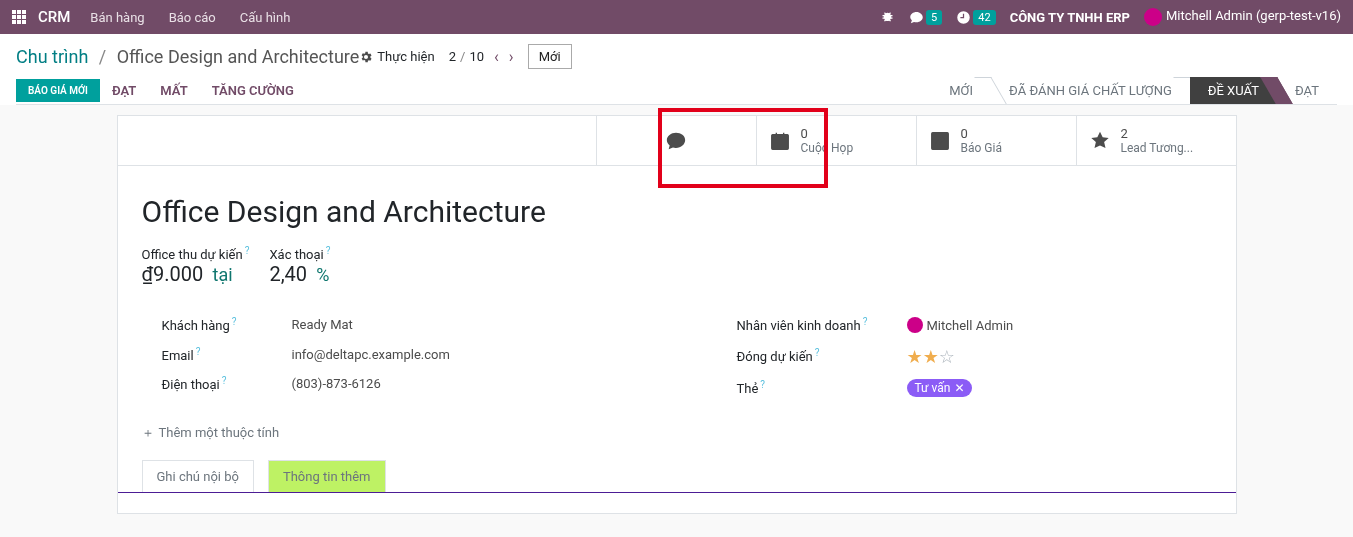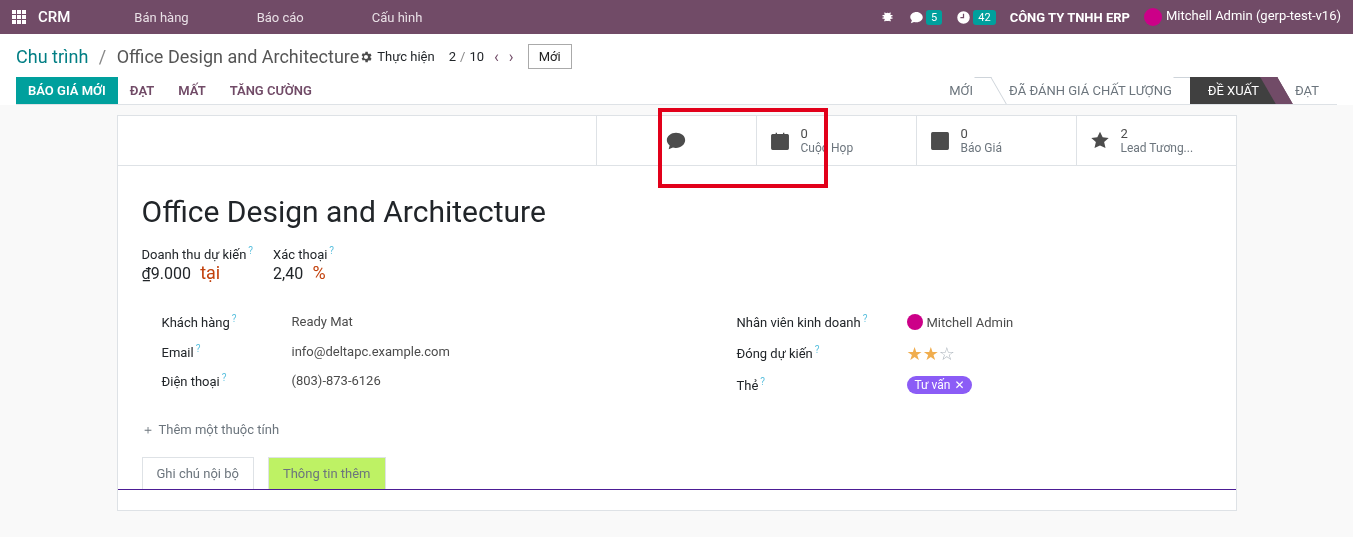--- a/index.html
+++ b/index.html
@@ -3,21 +3,21 @@
 <meta charset="utf-8">
 <style>
 * { box-sizing: border-box; margin: 0; padding: 0; font-family: -apple-system, BlinkMacSystemFont, "Segoe UI", Roboto, sans-serif; }
 body { background: #f9f9f9; font-size: 13px; color: #4c4c4c; }
 
 
 .topnav { background: #714b67; height: 34px; display: flex; align-items: center; padding: 0 12px; color: #fff; }
 .apps-icon { width: 14px; height: 14px; display: grid; grid-template: repeat(3,1fr)/repeat(3,1fr); gap: 1px; margin-right: 12px; }
 .apps-icon span { background: #fff; }
 .brand { font-weight: 500; font-size: 15px; margin-right: 20px; }
-.nav-link { color: #e9e0e6; font-size: 13px; margin-right: 24px; cursor: pointer; margin-left: 44px; }
+.nav-link { color: #e9e0e6; font-size: 13px; margin-right: 24px; cursor: pointer; }
 .topnav-right { margin-left: auto; display: flex; align-items: center; gap: 14px; }
 .badge-pill { background: #00a09d; color: #fff; font-size: 11px; padding: 1px 5px; border-radius: 3px; margin-left: 2px; }
 .company-name { font-size: 13px; font-weight: bold; }
 .avatar-small { width: 18px; height: 18px; border-radius: 50%; background: #c08; display: inline-block; vertical-align: middle; margin-right: 4px; }
 .icon-svg { width: 15px; height: 15px; fill: #fff; }
 
 
 .controlbar { background: #fff; padding: 10px 16px 0 16px; }
 .crumb-row { display: flex; align-items: center; justify-content: flex-start; margin-bottom: 8px; }
 .crumbs { font-size: 18px; color: #212529; }
@@ -25,21 +25,21 @@
 .crumb-sep { color: #888; margin: 0 6px; }
 .crumb-current { color: #555; }
 .cr-right { display: flex; align-items: center; gap: 14px; color: #212529; font-size: 13px; }
 .gear-lbl { display: flex; align-items: center; gap: 4px; cursor: pointer; }
 .pager { display: flex; align-items: center; gap: 10px; }
 .pg-arrow { color: #714b67; cursor: pointer; font-size: 16px; }
 .btn-new { border: 1px solid #aaa; background: #fff; color: #222; padding: 4px 10px; font-size: 13px; cursor: pointer; }
 
 
 .statusrow { display: flex; align-items: center; border-bottom: 1px solid #dee2e6; }
-.btn-primary { background: #00a09d; color: #fff; border: none; padding: 6px 12px; font-size: 13px; font-weight: 600; cursor: pointer; }
+.btn-primary { background: #00a09d; color: #fff; border: none; padding: 6px 12px; font-size: 10px; font-weight: 600; cursor: pointer; }
 .status-action { color: #714b67; font-weight: 600; font-size: 13px; padding: 6px 12px; cursor: pointer; }
 .stage-bar { margin-left: auto; display: flex; align-items: center; }
 .stage { position: relative; padding: 6px 18px; font-size: 13px; color: #6c757d; cursor: pointer; }
 .stage::after { content: ""; position: absolute; right: -8px; top: 0; bottom: 0; width: 16px; border-right: 1px solid #ced4da; border-top: 1px solid #ced4da; transform: skewX(30deg); }
 .stage.last::after { display:none; }
 .stage.active { background: #404040; color: #fff; }
 .stage.active::after { border-color: #714b67; background: #714b67; }
 
 
 .sheet-wrap { display:flex; justify-content:center; padding-top: 10px; }
@@ -52,24 +52,24 @@
 .stat-icon { width: 22px; height: 22px; fill: #4c4c4c; }
 .red-box { position: absolute; border: 4px solid #e2001a; top: -8px; left: 540px; width: 170px; height: 80px; pointer-events: none; }
 
 .title { font-size: 30px; font-weight: 400; color: #212529; padding: 28px 24px 6px 24px; }
 .fieldgrid { display:flex; padding: 10px 24px; gap: 80px; }
 .col { flex:1; }
 .field-row { display: flex; align-items: center; margin-bottom: 12px; font-size: 13px; padding-left: 20px; }
 .field-label { width: 130px; color: #212529; position: relative; }
 .help-q { color: #5bc0de; font-size: 10px; margin-left: 2px; vertical-align: super; }
 .field-val { color: #4c4c4c; }
-.big-val { font-size: 16px; color: #212529; text-align: right; }
+.big-val { font-size: 20px; color: #212529; text-align: right; }
 .kpis { display: flex; gap: 20px; padding: 10px 24px 20px 24px; align-items: flex-end; }
 .kpi-label { font-size: 13px; color: #212529; }
-.kpi-unit { color: #c2410c; font-size: 18px; margin: 12px 6px; }
+.kpi-unit { color: #0f766e; font-size: 18px; margin: 12px 6px; }
 .tag { background: #8b5cf6; color:#fff; padding: 2px 8px; border-radius: 10px; font-size: 12px; }
 .tag-x { margin-left:4px; cursor:pointer; }
 .stars { font-size: 18px; }
 .star-on { color: #f0ad4e; }
 .star-off { color: #adb5bd; }
 .add-prop { color: #6c757d; padding: 6px 24px; cursor:pointer; font-size: 13px; display: flex; align-items: center; gap: 4px; }
 .tabs { display:flex; padding: 12px 24px 0 24px; border-bottom: 1px solid #4c1d95; gap: 15px; }
 .tab { border:1px solid #dee2e6; border-bottom:none; padding: 8px 14px; font-size:13px; color:#6c757d; cursor:pointer; background:#fff; margin-right:-1px;}
 .tab.inactive { background:#bef264; }
 .avatar-tiny { width:16px; height:16px; border-radius:50%; background:#c08; display:inline-block; margin-right:4px; vertical-align:-3px; }
@@ -189,21 +189,21 @@
             <div class="stat-num">2</div>
             <div class="stat-lbl">Lead Tương...</div>
           </div>
       </div>
     </div>
 
     <div class="title">Office Design and Architecture</div>
 
     <div class="kpis">
       <div>
-        <div class="kpi-label"><span>Doanh thu dự kiến</span><span class="help-q">?</span></div>
+        <div class="kpi-label"><span>Office thu dự kiến</span><span class="help-q">?</span></div>
         <span class="big-val">₫9.000</span>
         <span class="kpi-unit">tại</span>
       </div>
       <div>
         <div class="kpi-label"><span>Xác thoại</span><span class="help-q">?</span></div>
         <span class="big-val">2,40</span>
         <span class="kpi-unit">%</span>
       </div>
     </div>
 

